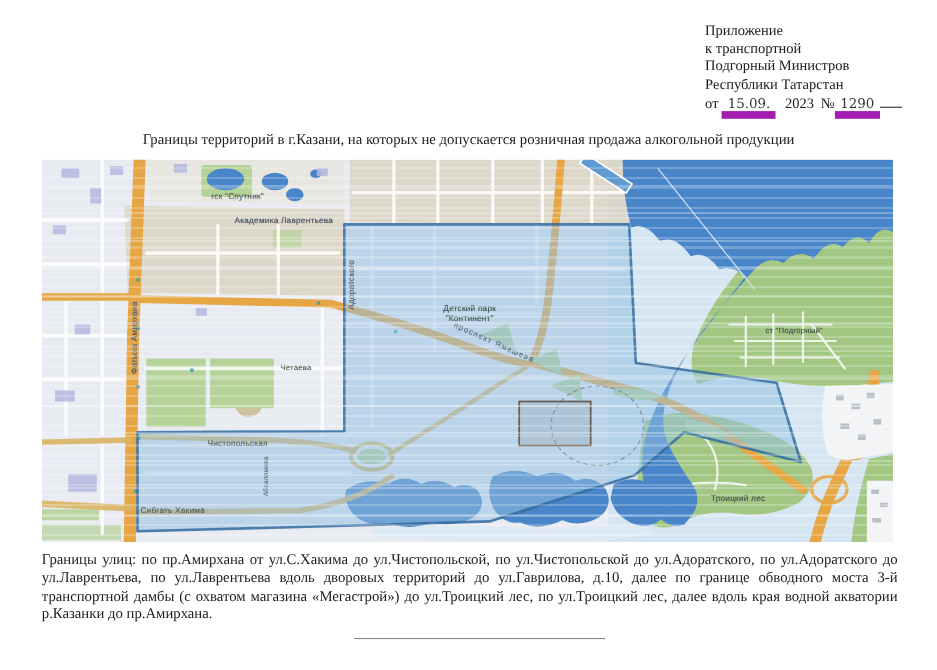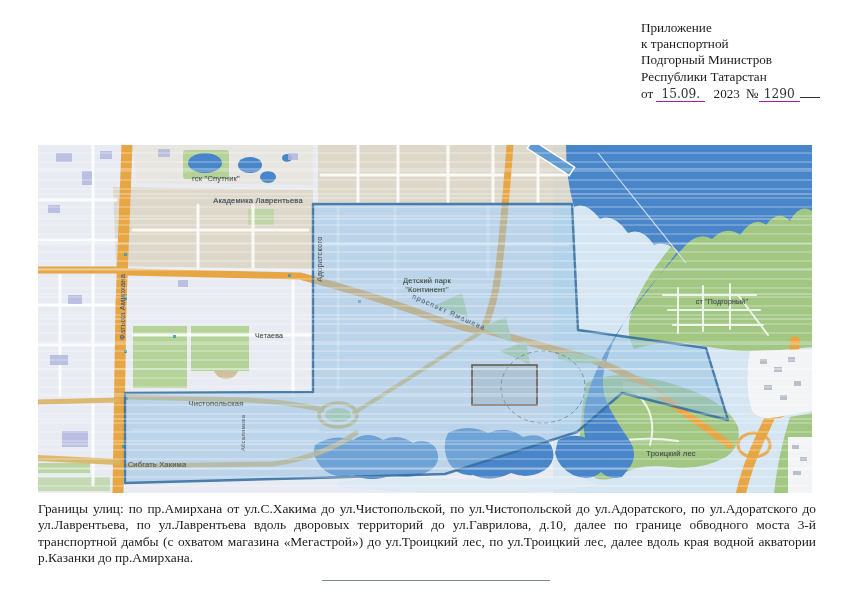--- a/index.html
+++ b/index.html
@@ -2,21 +2,21 @@
 <html><head>
 <meta charset="utf-8">
 <style>
   html,body{margin:0;padding:0;background:#fff;}
   .page{position:relative;width:852px;height:609px;background:#ffffff;overflow:hidden;
         font-family:"Liberation Serif",serif;color:#1c1c20;border-radius:22px;}
 
   
   .doc-header{position:absolute;left:641px;top:20px;width:212px;font-size:13.2px;line-height:16.2px;}
   .doc-header .dline{white-space:nowrap;}
-  .u{border-bottom:1px solid #a21caf;margin-top:24px;}
+  .u{border-bottom:7px solid #a21caf;margin-top:24px;}
   .fillval{font-family:"DejaVu Serif",serif;font-size:12.2px;color:#31353c;padding:0 5px;}
   .yearval{font-weight:normal;margin:0 3px 0 5px;}
   .tailu{display:inline-block;width:20px;height:12px;border-bottom:1px solid #2b2f36;}
 
   .doc-title{position:absolute;left:0;right:0;top:119px;text-align:center;font-size:13.4px;}
 
   .doc-desc{position:absolute;left:38px;top:501px;width:778px;font-size:13.4px;
             line-height:16.4px;text-align:justify;}
 
   .sig-line{position:absolute;left:322px;top:580px;width:228px;height:0;border-top:1.3px solid #7d8b96;}
@@ -78,20 +78,21 @@
     <div>Подгорный Министров</div>
     <div>Республики Татарстан</div>
     <div class="dline">
       <span>от</span>
       <span class="fillval u">15.09.</span>
       <span class="yearval">2023</span>
       <span>№</span><span class="fillval u">1290</span><span class="tailu"></span>
     </div>
   </div>
 
+  <div class="doc-title">Границы территорий в г.Казани, на которых не допускается розничная продажа алкогольной продукции</div>
 
   <div class="map">
     <svg class="mapsvg" viewBox="0 0 774 348" preserveAspectRatio="none">
 
       <rect class="base" x="0" y="0" width="774" height="348"></rect>
       <rect class="wp" x="515" y="0" width="259" height="348"></rect>
 
       <g>
         <path class="tan2" d="M95,0 L275,0 L275,40 L98,38 Z"></path>
         <path class="tan" d="M75,42 L275,45 L275,124 L78,121 Z"></path>

